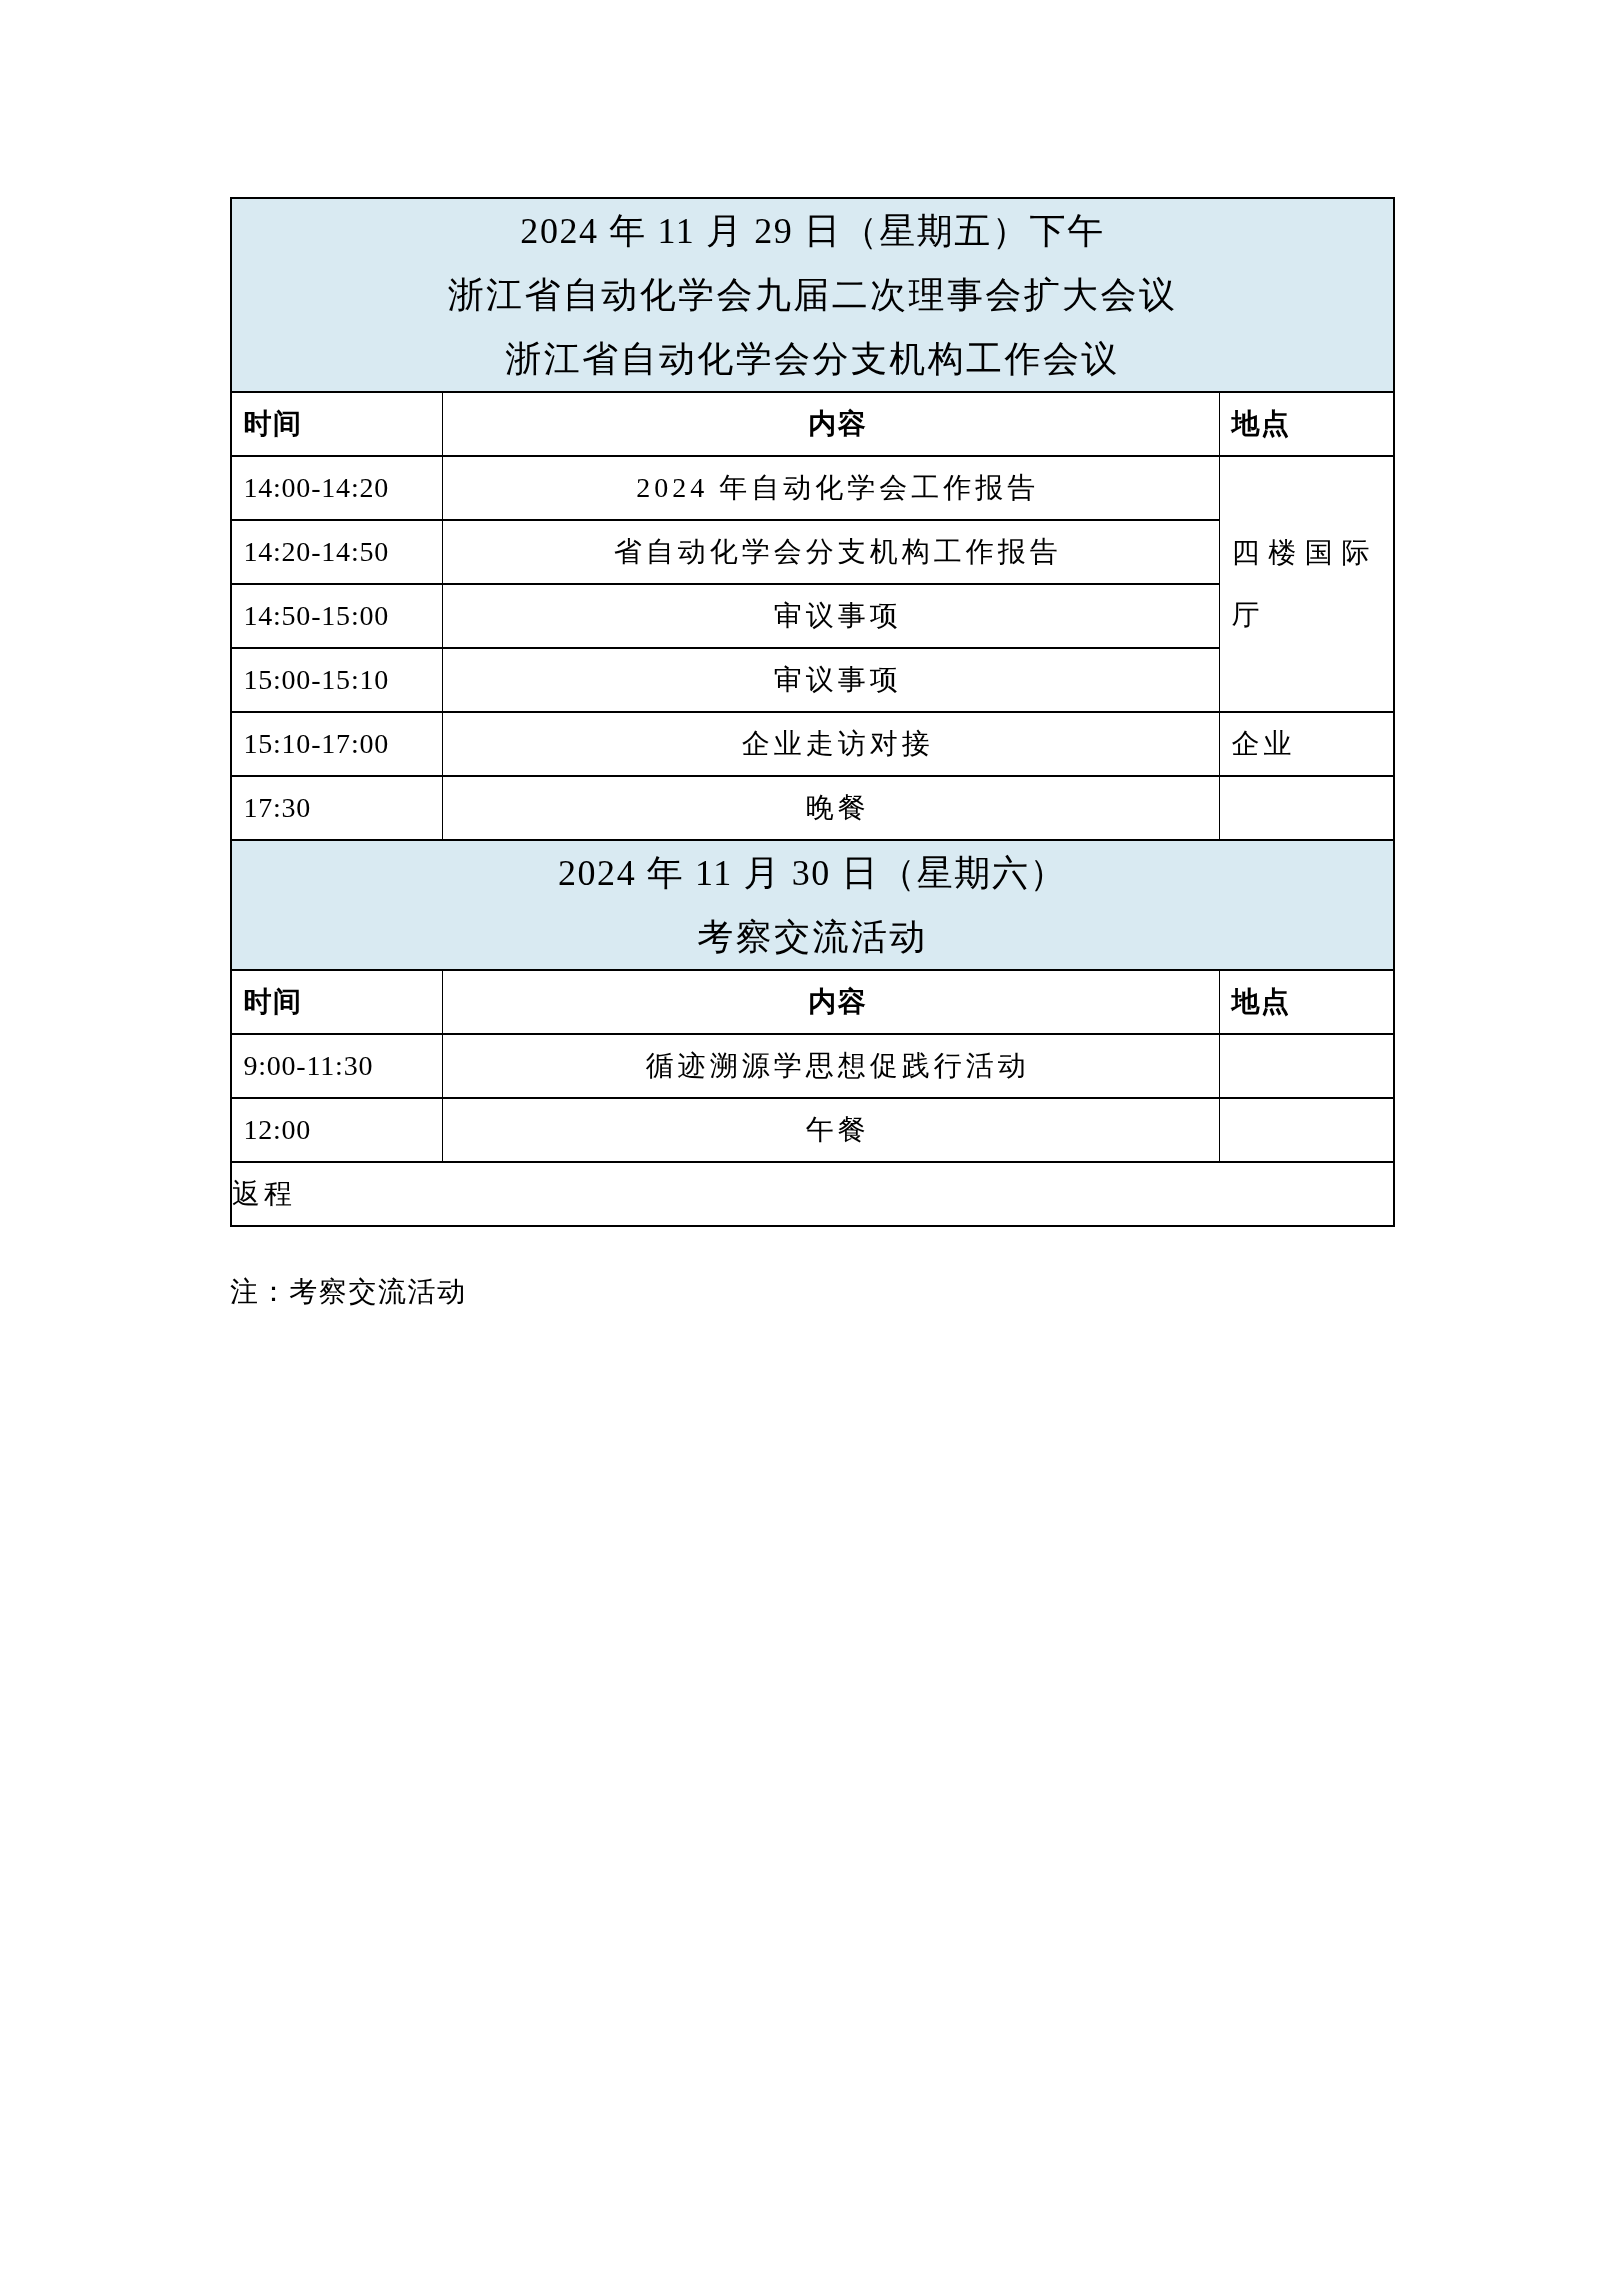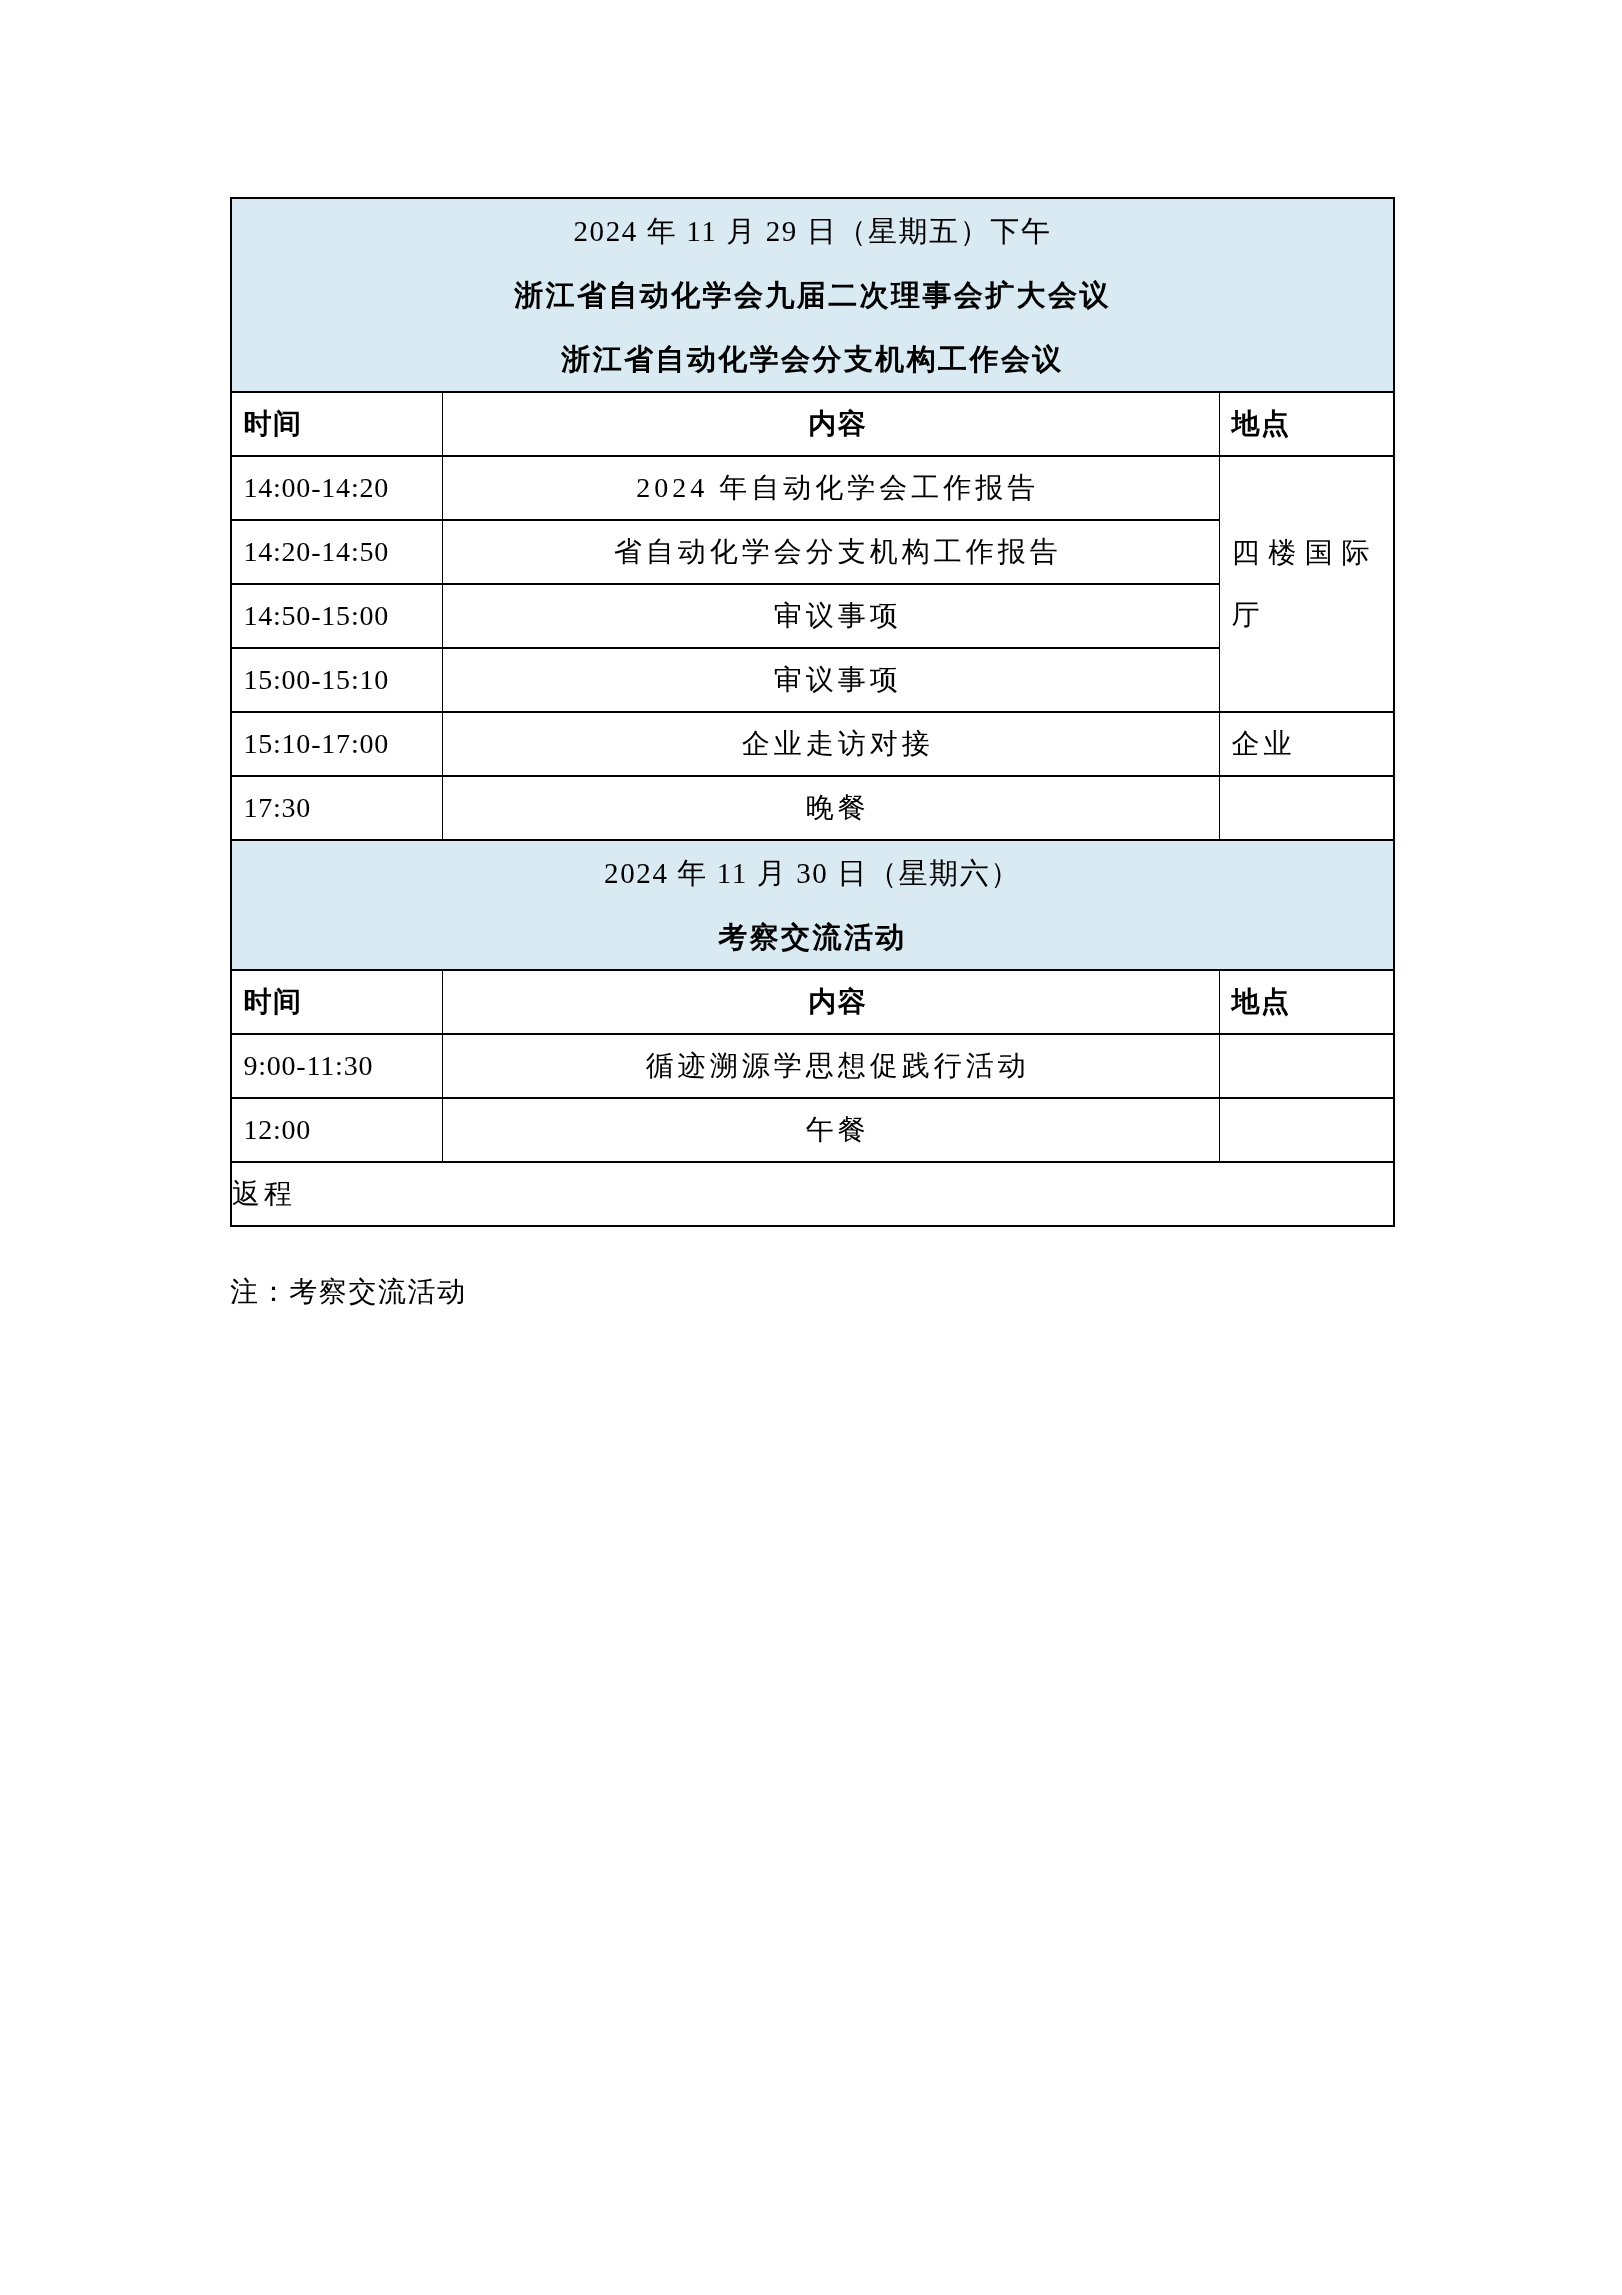--- a/index.html
+++ b/index.html
@@ -46,26 +46,26 @@
   
   tr.banner td {
     background: #d9eaf2;
     text-align: center;
     padding: 0;
   }
   tr.banner1 td { height: 190px; }
   tr.banner2 td { height: 127px; }
   .bl {
     line-height: 64px;
-    font-size: 29px;
+    font-size: 36px;
     letter-spacing: 1.6px;
     white-space: nowrap;
   }
   .bl.bold {
-    font-weight: bold;
+    font-weight: normal;
     letter-spacing: 2.4px;
   }
 
   
   tr.head td {
     font-weight: bold;
     height: 62px;
     letter-spacing: 1.6px;
   }
 

